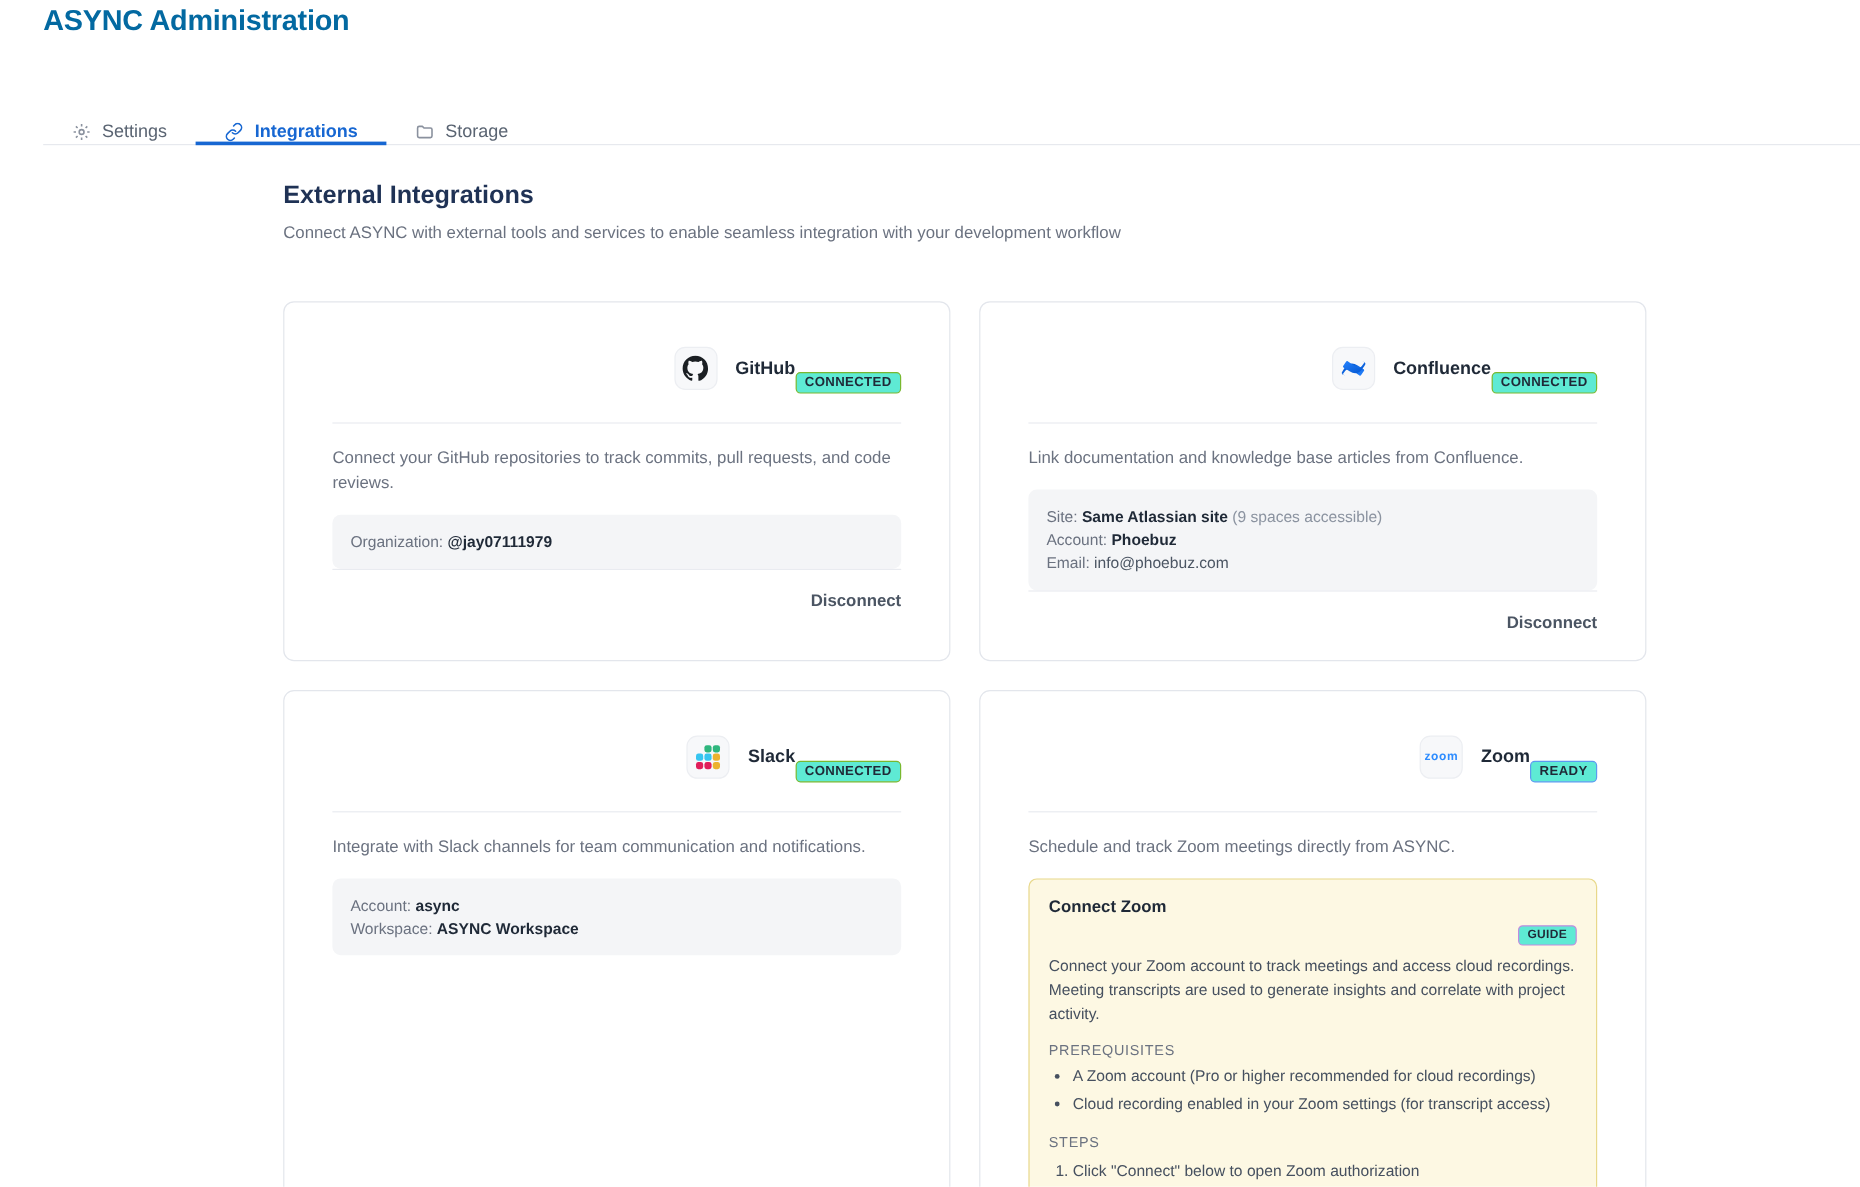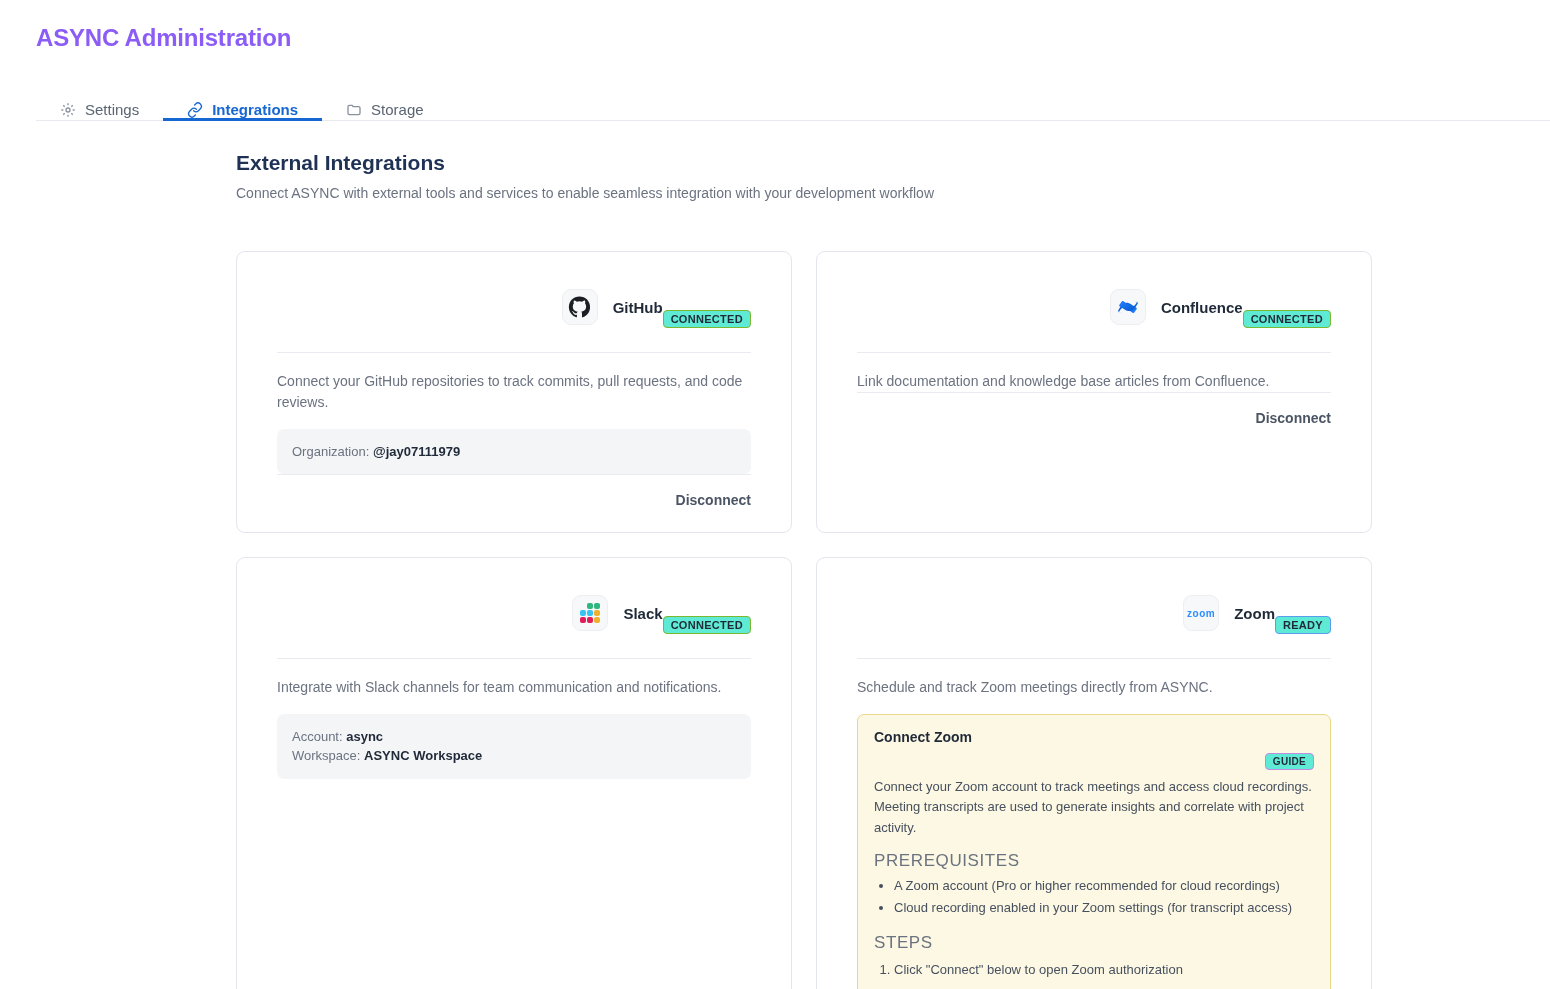--- a/index.html
+++ b/index.html
@@ -7,22 +7,22 @@
     margin: 0; padding: 0;
     width: 1550px; height: 989px;
     background: #ffffff;
     font-family: "Liberation Sans", sans-serif;
     overflow: hidden;
   }
   .page { position: relative; width: 1550px; height: 989px; background:#fff; }
 
   
   .app-title {
-    position: absolute; left: 36px; top: 24px;
-    font-size: 24px; font-weight: bold; color: #8b5cf6;
+    position: absolute; left: 36px; top: 4px;
+    font-size: 24px; font-weight: bold; color: #0369a1;
     letter-spacing: -0.2px;
   }
 
   .tabbar {
     position: absolute; left: 36px; top: 74px; right: 0;
     height: 47px;
     display: flex; align-items: flex-end;
     border-bottom: 1px solid #e7e9ee;
   }
   .tab {
@@ -120,21 +120,21 @@
     margin-top: 16px;
     background: #fdf8e3;
     border: 1px solid #e8d88a;
     border-radius: 7px;
     padding: 14px 16px 16px 16px;
   }
   .guide-head { display: flex; align-items: flex-start; justify-content: space-between; }
   .guide-title { font-size: 14px; font-weight: bold; color: #1f2937; }
   .guide-intro { font-size: 13px; color: #46505f; line-height: 1.55; margin-top: 7px; }
   .guide-label {
-    font-size: 17px; color: #6b7280; letter-spacing: 0.6px;
+    font-size: 12px; color: #6b7280; letter-spacing: 0.6px;
     margin-top: 13px; margin-bottom: 4px;
   }
   .guide ul { margin: 0; padding-left: 20px; }
   .guide ul li { font-size: 13px; color: #46505f; line-height: 1.75; }
   .guide ol { margin: 0; padding-left: 20px; }
   .guide ol li { font-size: 13px; color: #46505f; line-height: 1.95; }
 
   
   .slack-ico { position: relative; width: 22px; height: 22px; }
   .slack-ico i { position: absolute; border-radius: 2px; display:block; }
@@ -222,20 +222,35 @@
                 </defs>
                 <path d="M2.6 17.6c.9-1.4 2-3.1 2.9-4 1.7-1.7 3.7-1 6 .6l5.4 3.7c.5.3 1.1.2 1.4-.3l2.4-3.7c.3-.4.1-1-.3-1.2l-5-3.2c-3.6-2.3-6.7-2.3-9.5.6-1.4 1.5-2.7 3.5-3.7 5.3-.2.4-.1.9.3 1.1l3.1 2c-1.3-.8-2.5-1.5-3.1-1.9z" fill="url(#cfg1)"></path>
                 <path d="M21.4 6.4c-.9 1.4-2 3.1-2.9 4-1.7 1.7-3.7 1-6-.6L7.1 6.1c-.5-.3-1.1-.2-1.4.3L3.3 10c-.3.4-.1 1 .3 1.2l5 3.2c3.6 2.3 6.7 2.3 9.5-.6 1.4-1.5 2.7-3.5 3.7-5.3.2-.4.1-.9-.3-1.1l-3.1-2c1.3.8 2.5 1.5 3 2z" fill="url(#cfg2)"></path>
               </svg>
             </span>
             <span class="app-name">Confluence</span>
           </div>
           <span class="badge badge-connected">CONNECTED</span>
         </div>
         <div class="card-desc">Link documentation and knowledge base articles from Confluence.</div>
+        <div class="info-box">
+          <div class="info-row">
+            <span class="k">Site:</span>
+            <span class="v">Same Atlassian site</span>
+            <span class="muted">(9 spaces accessible)</span>
+          </div>
+          <div class="info-row">
+            <span class="k">Account:</span>
+            <span class="v">Phoebuz</span>
+          </div>
+          <div class="info-row">
+            <span class="k">Email:</span>
+            <span class="v-plain">info@phoebuz.com</span>
+          </div>
+        </div>
         <div class="card-foot">
           <span class="disconnect">Disconnect</span>
         </div>
       </div>
 
       <div class="card card-tall">
         <div class="card-head">
           <div class="card-head-left">
             <span class="app-icon">
               <span class="slack-ico">

